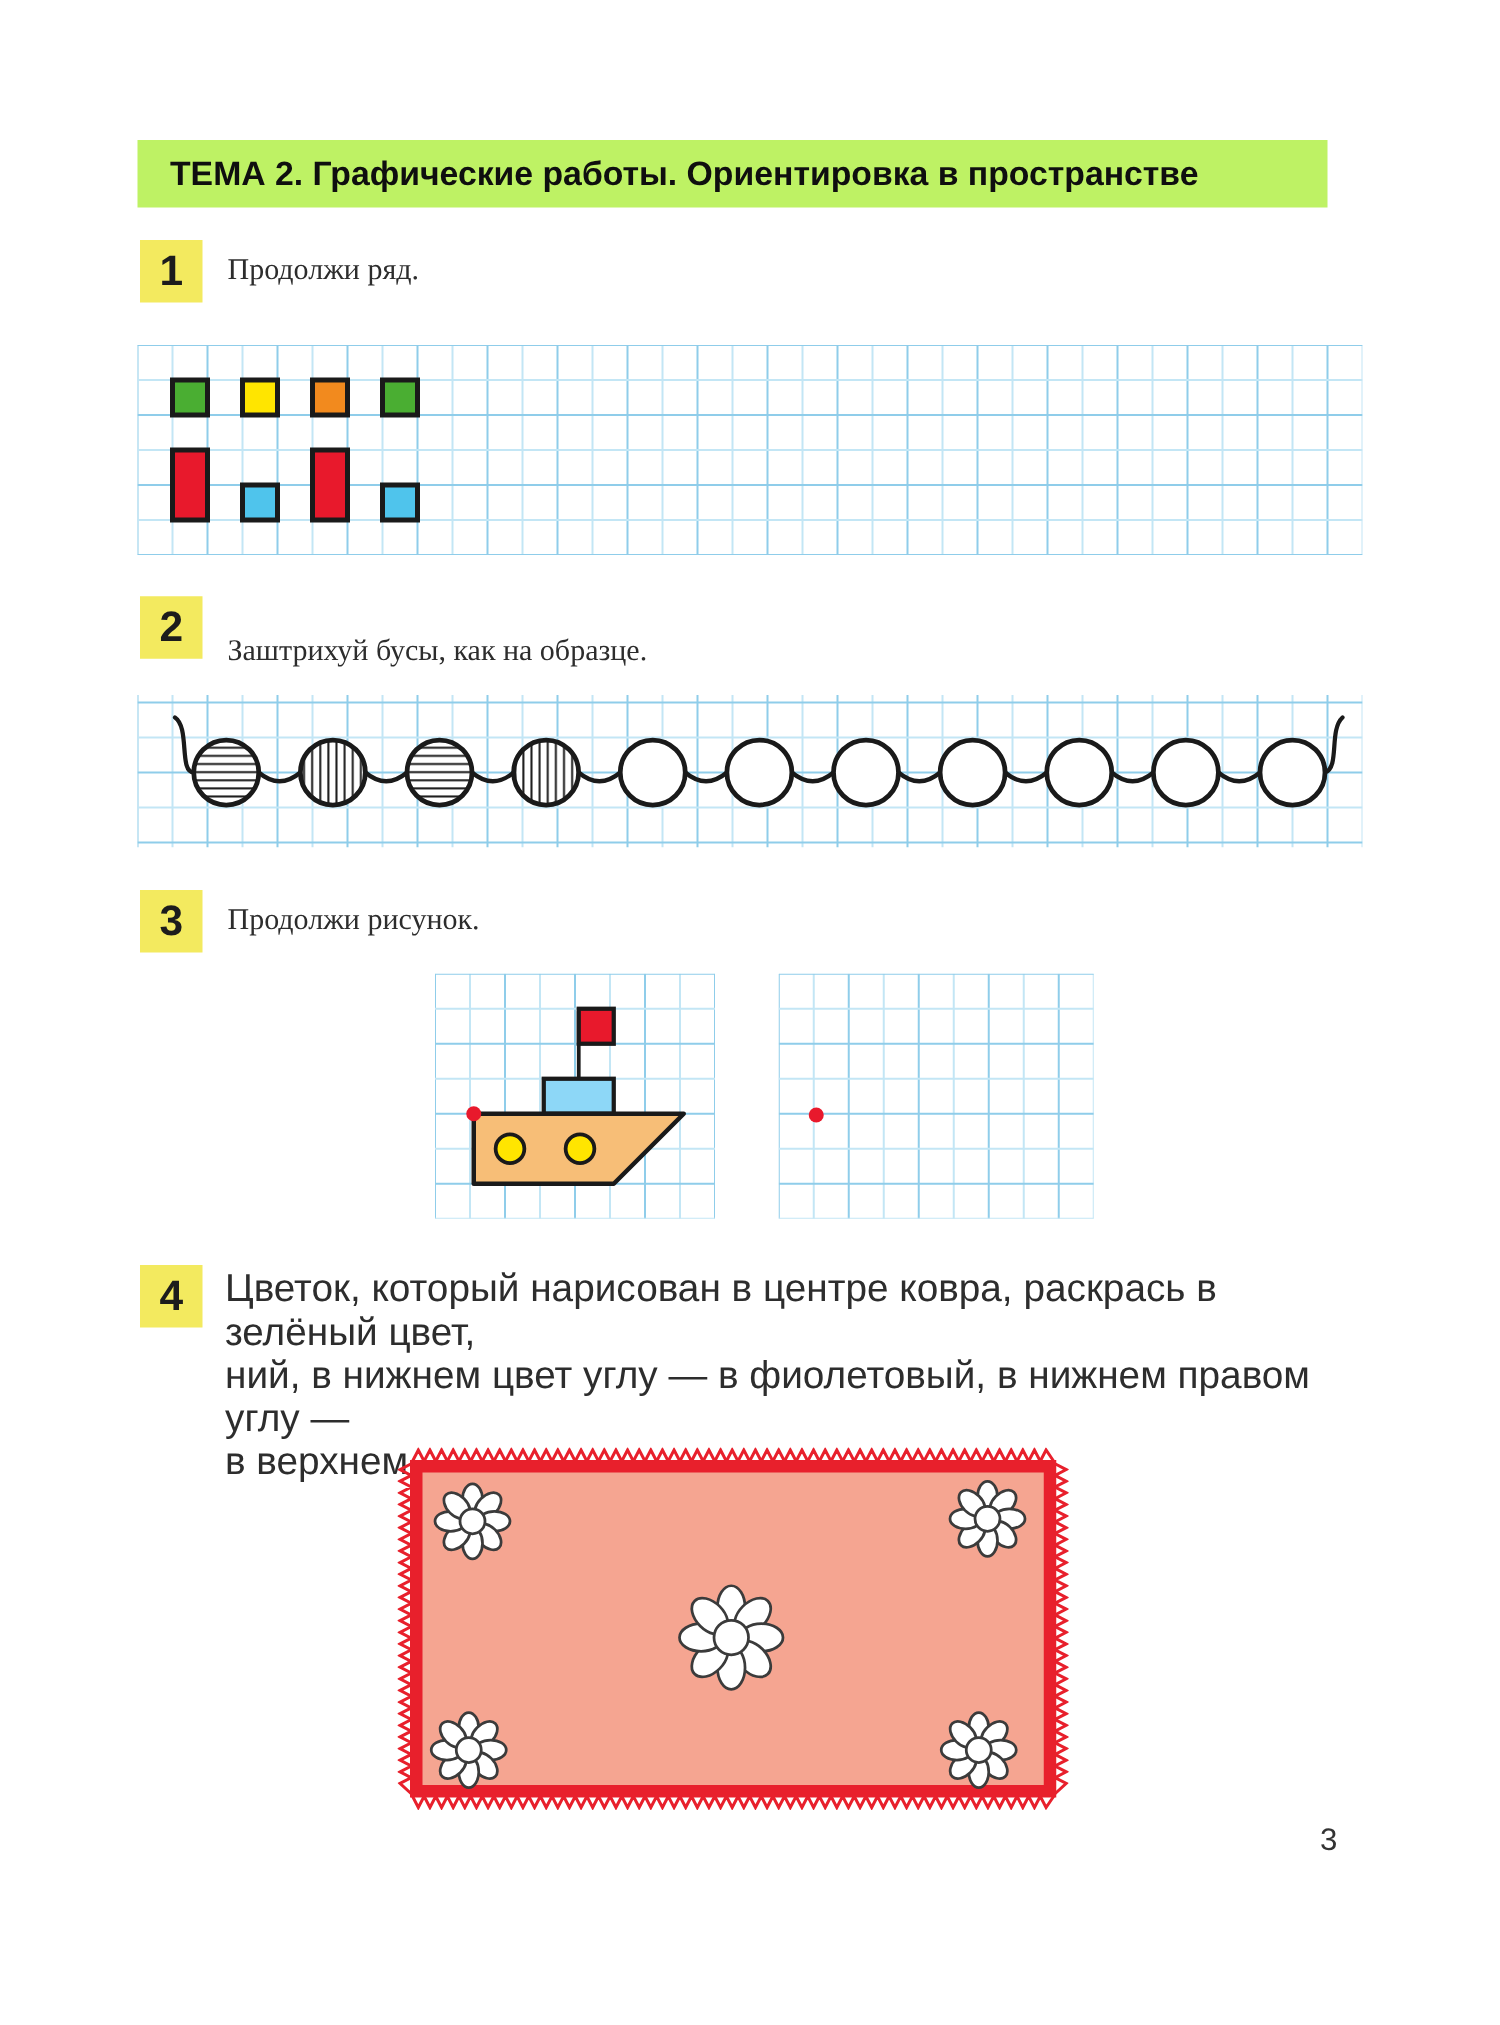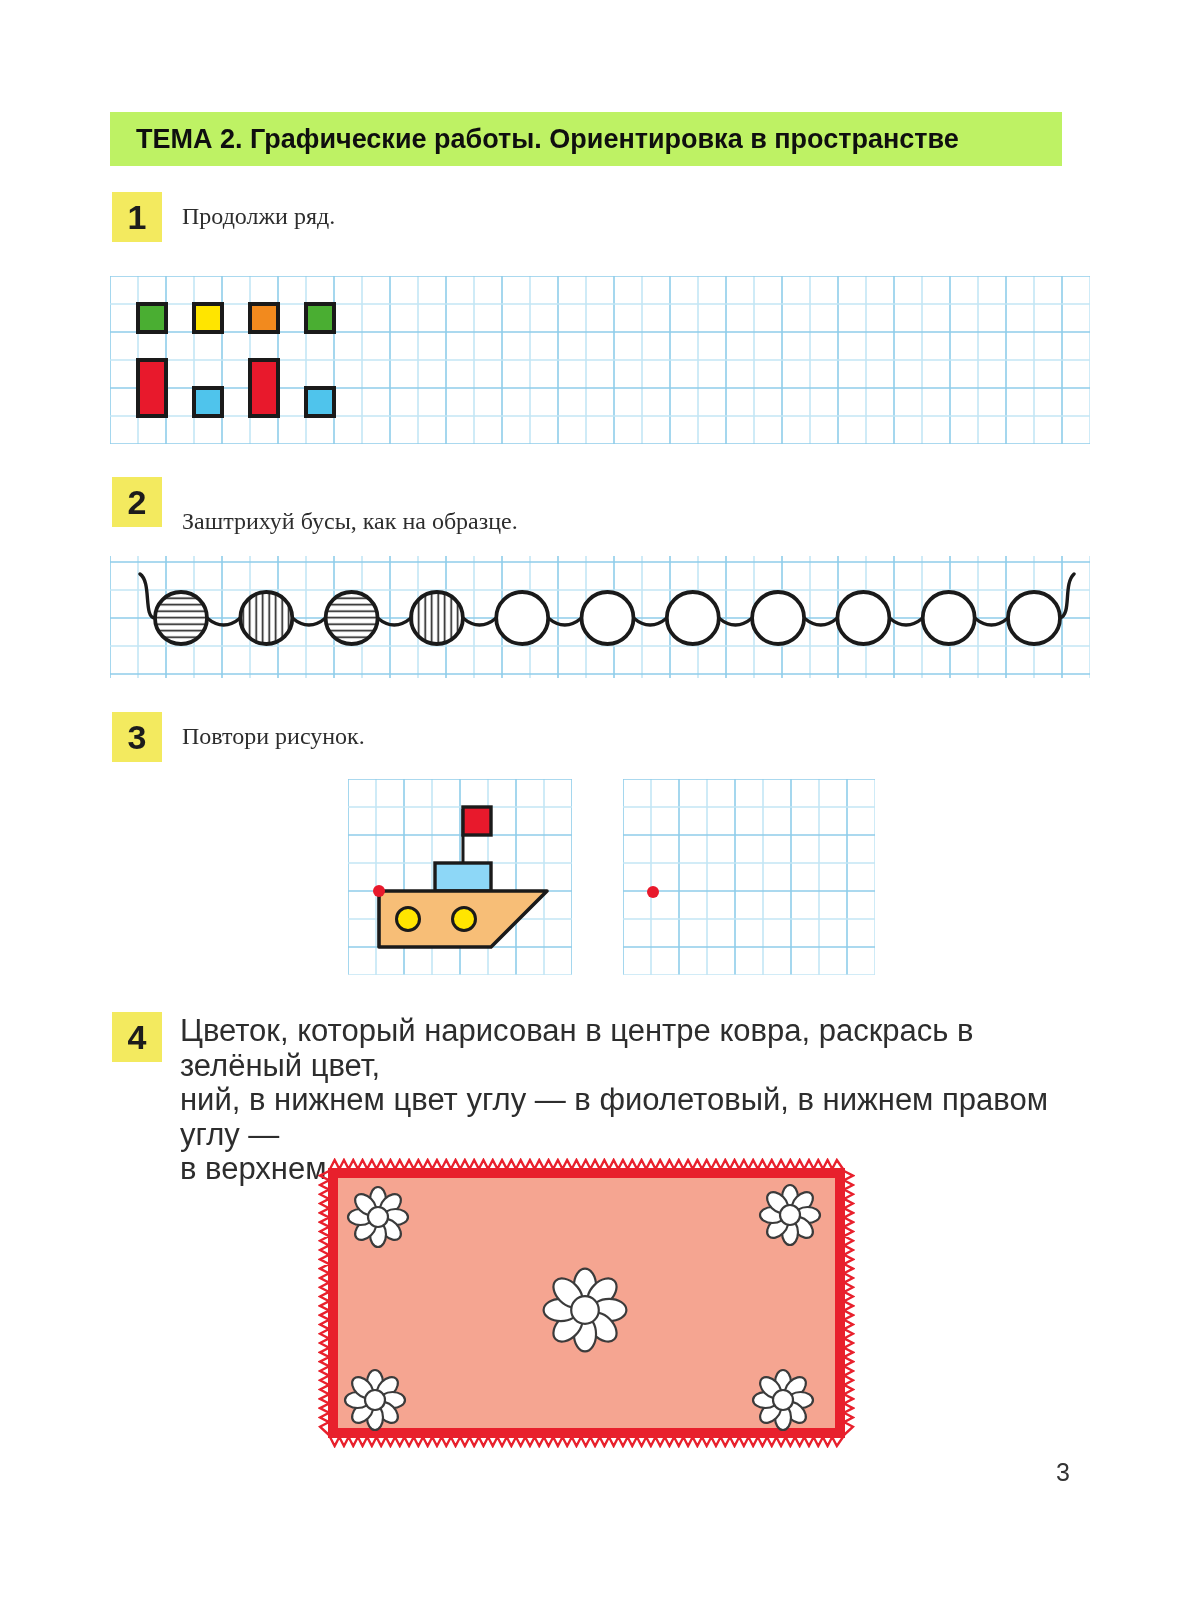--- a/index.html
+++ b/index.html
@@ -152,21 +152,21 @@
       <circle cx="668.1" cy="62" r="26" fill="#fff" stroke="#1A1A1A" stroke-width="3.8"></circle>
       <circle cx="753.4" cy="62" r="26" fill="#fff"></circle>
       <circle cx="753.4" cy="62" r="26" fill="#fff" stroke="#1A1A1A" stroke-width="3.8"></circle>
       <circle cx="838.6999999999999" cy="62" r="26" fill="#fff"></circle>
       <circle cx="838.6999999999999" cy="62" r="26" fill="#fff" stroke="#1A1A1A" stroke-width="3.8"></circle>
       <circle cx="924" cy="62" r="26" fill="#fff"></circle>
       <circle cx="924" cy="62" r="26" fill="#fff" stroke="#1A1A1A" stroke-width="3.8"></circle>
     </svg>
 
   <div class="badge" style="left:112px;top:712px;">3</div>
-  <div class="task-label" style="left:182px;top:723px;">Повтори рисунок.</div>
+  <div class="task-label" style="left:182px;top:723px;">Продолжи рисунок.</div>
   <svg id="fig-boat" class="figure" style="left:348px;top:779px;" width="224" height="196">
       <line x1="0" y1="0" x2="0" y2="196" stroke="#8FCDEA" stroke-width="1.6"></line>
       <line x1="28" y1="0" x2="28" y2="196" stroke="#C3E6F5" stroke-width="1.6"></line>
       <line x1="56" y1="0" x2="56" y2="196" stroke="#8FCDEA" stroke-width="1.6"></line>
       <line x1="84" y1="0" x2="84" y2="196" stroke="#C3E6F5" stroke-width="1.6"></line>
       <line x1="112" y1="0" x2="112" y2="196" stroke="#8FCDEA" stroke-width="1.6"></line>
       <line x1="140" y1="0" x2="140" y2="196" stroke="#C3E6F5" stroke-width="1.6"></line>
       <line x1="168" y1="0" x2="168" y2="196" stroke="#8FCDEA" stroke-width="1.6"></line>
       <line x1="196" y1="0" x2="196" y2="196" stroke="#C3E6F5" stroke-width="1.6"></line>
       <line x1="224" y1="0" x2="224" y2="196" stroke="#8FCDEA" stroke-width="1.6"></line>

